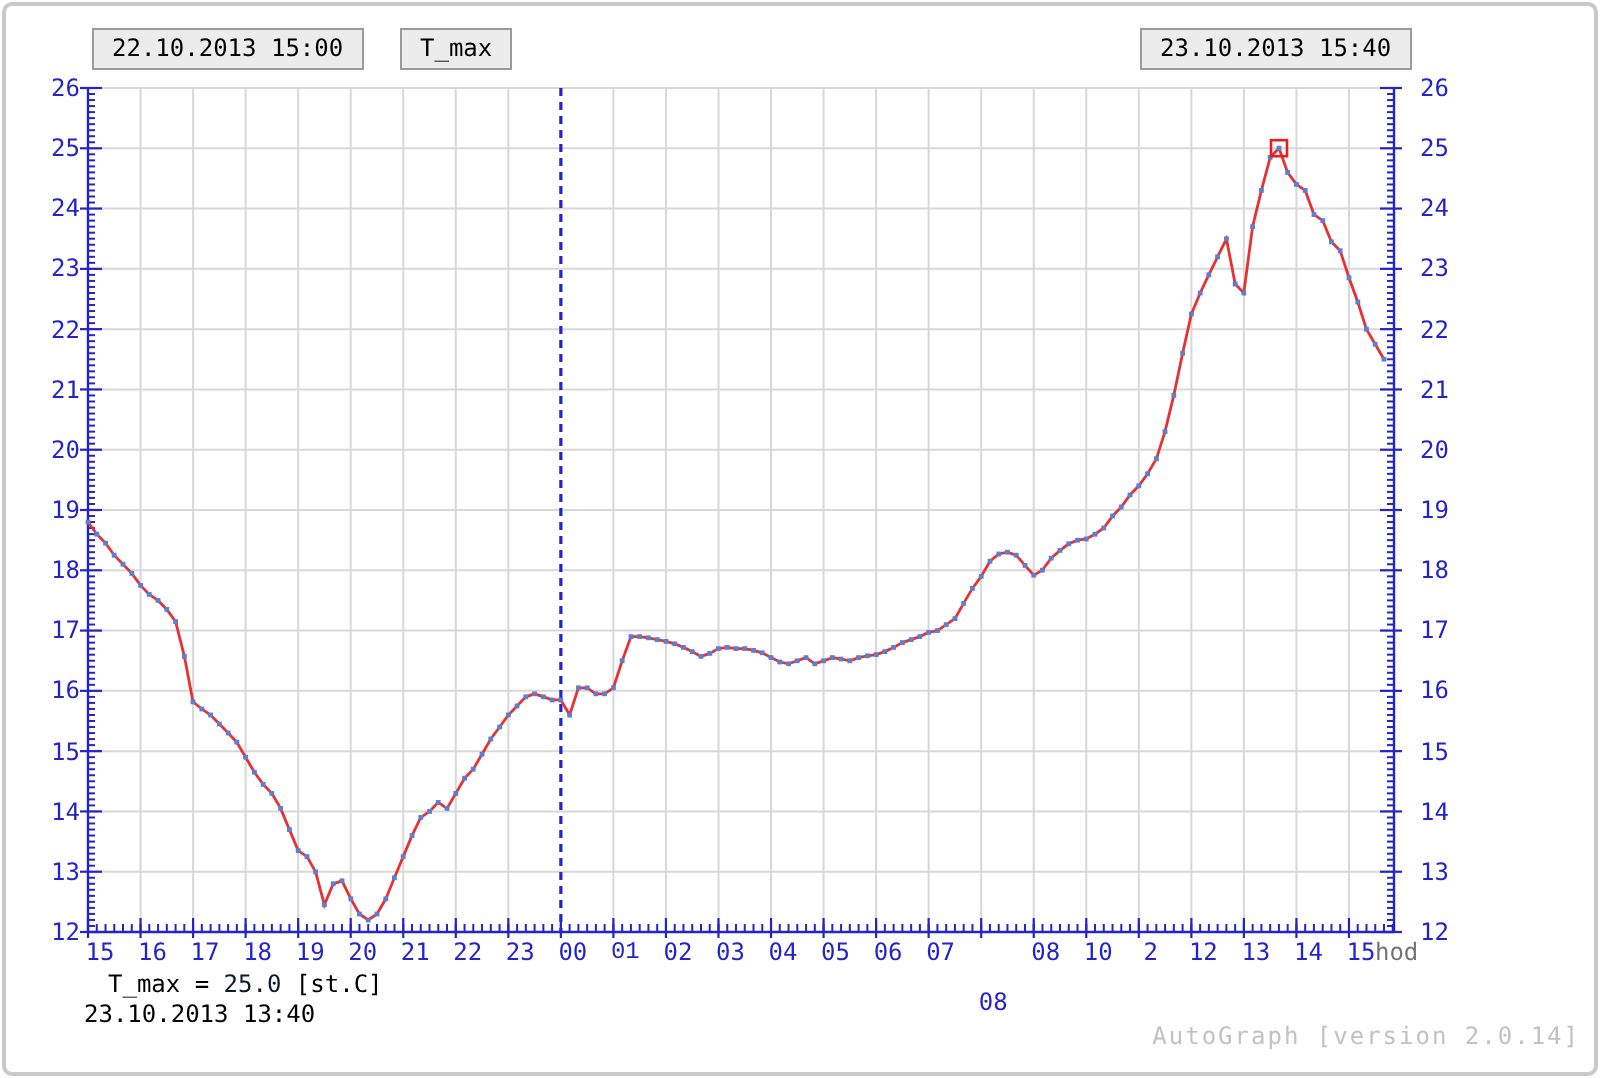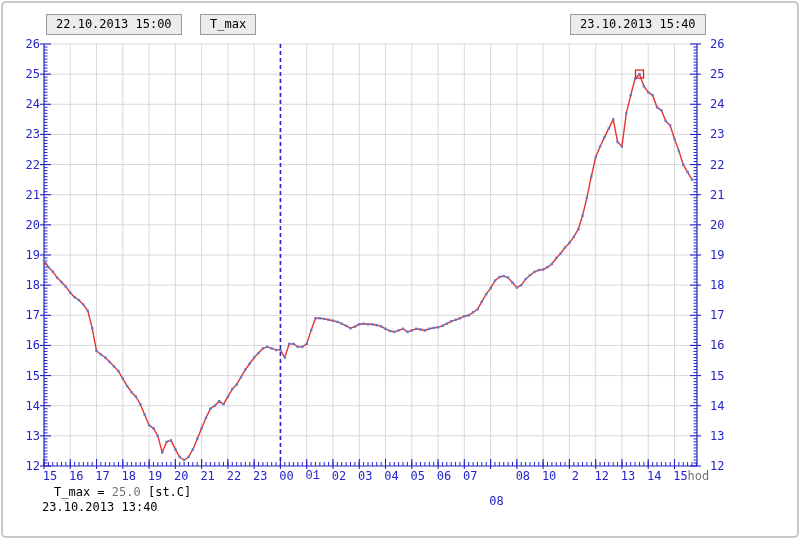--- a/index.html
+++ b/index.html
@@ -10,21 +10,21 @@
   #stage{position:absolute;left:0;top:0;width:800px;height:539px;}
   svg{position:absolute;left:0;top:0;}
   .hdr-box{position:absolute;top:14px;background:#ececec;border:1px solid #9a9a9a;
            color:#000;font-size:12px;line-height:15px;padding:2px 9px;white-space:pre;}
   .ylab,.xlab{position:absolute;color:#2424c8;font-size:12px;line-height:14px;white-space:pre;}
   .ylab.left{width:34px;text-align:right;}
   .ylab.right{width:34px;text-align:left;}
   .xlab{width:26px;text-align:center;}
   .xunit{position:absolute;color:#737373;font-size:12px;line-height:14px;}
   .annot{position:absolute;color:#000;font-size:12px;line-height:14px;white-space:pre;}
-  .annot .val{color:#737373;}
+  .annot .val{color:#0f172a;}
   #footer-version{position:absolute;right:10px;top:511px;color:#c2c2c2;
                   font-size:12px;letter-spacing:1px;}
 </style>
 </head>
 <body>
 
 <div id="frame"></div>
 
 <div id="stage">
 
@@ -738,13 +738,14 @@
       <div class="xlab" style="left: 588.676px; top: 469px;">12</div>
       <div class="xlab" style="left: 614.946px; top: 469px;">13</div>
       <div class="xlab" style="left: 641.216px; top: 469px;">14</div>
       <div class="xlab" style="left: 667.486px; top: 469px;">15</div>
       <div class="xunit" style="left: 687.486px; top: 469px;">hod</div>
     </div>
 
   <div class="annot" style="left:54px;top:485px;"><span>T_max = </span><span class="val">25.0</span><span> [st.C]</span></div>
   <div class="annot" style="left:42px;top:500px;">23.10.2013 13:40</div>
 
+  <div id="footer-version">AutoGraph [version 2.0.14]</div>
 </div>
 
 </body></html>

